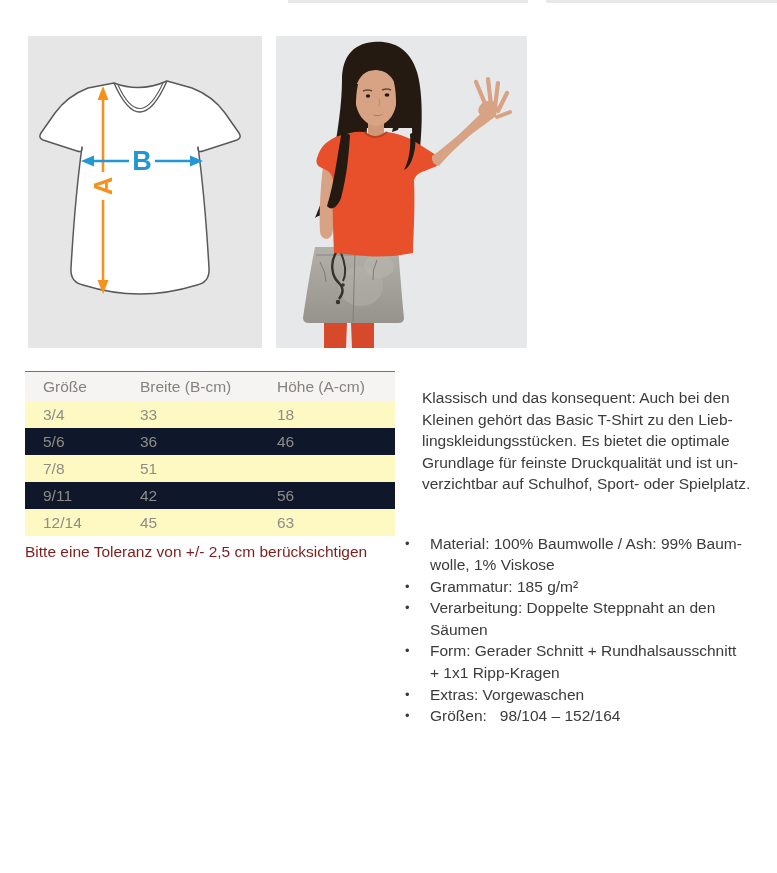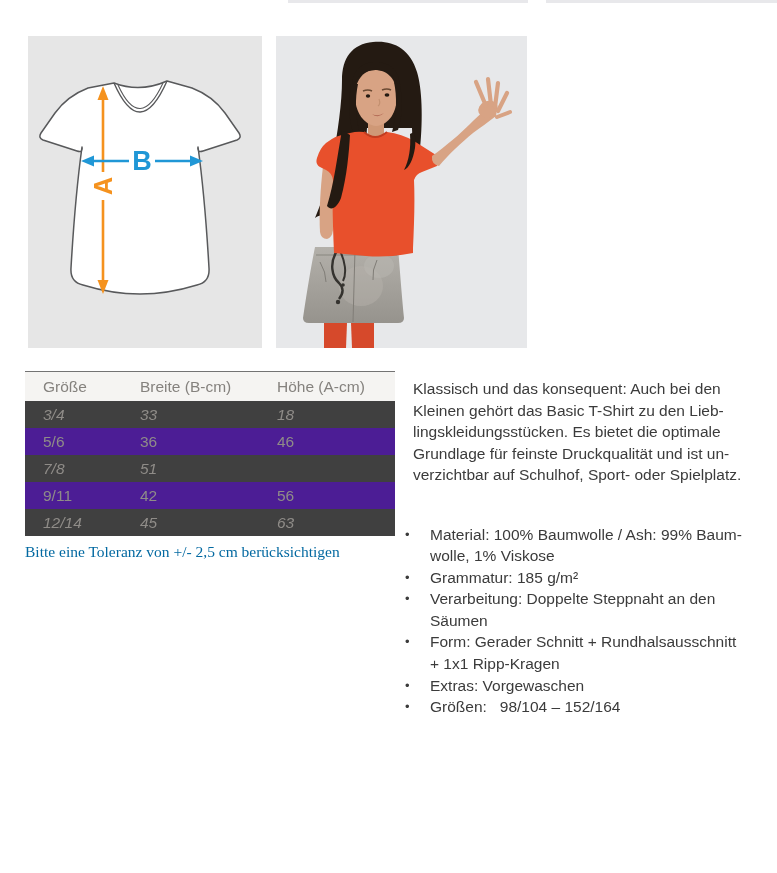--- a/index.html
+++ b/index.html
@@ -16,31 +16,31 @@
   .photo-box{position:absolute;left:276px;top:36px;width:251px;height:312px;background:#e7e8ea;}
 
   .size-table{
     position:absolute;left:25px;top:371px;width:370px;
     border-top:1px solid #737373;font-size:15.5px;
   }
   .trow{display:grid;grid-template-columns:97px 137px 136px;}
   .trow>div{padding-left:18px;display:flex;align-items:center;overflow:hidden;}
   .trow.thead{height:29px;background:#f5f4f2;color:#85827e;}
   .trow.tdata{height:27px;color:#8f8c88;}
-  .trow.tdata.alt{background:#404040;font-style:italic;}
-  .trow.tdata.base{background:#4c1d95;}
+  .trow.tdata.alt{background:#fef9c3;}
+  .trow.tdata.base{background:#0f172a;}
 
   .tolerance-note{
     position:absolute;left:25px;top:543px;width:380px;
-    font-size:15.5px;color:#0369a1;font-family:Liberation Serif, serif;
+    font-size:15.5px;color:#7f1d1d;
   }
 
   .desc-col{position:absolute;left:405px;top:370px;width:364px;color:#3b3b3b;}
   .desc-col p{
-    margin:8px;font-size:15.5px;line-height:21.5px;white-space:pre-line;
+    margin:17px;font-size:15.5px;line-height:21.5px;white-space:pre-line;
   }
   .desc-col ul{list-style:none;margin:38px 0 0 0;padding:0;}
   .desc-col li{display:flex;font-size:15.5px;line-height:21.6px;}
   .bullet-dot{flex:0 0 16px;width:16px;font-size:13px;color:#3b3b3b;}
   .li-text{white-space:pre-line;margin-left:9px;}
 
   svg text{font-family:"Liberation Sans",sans-serif;}
 </style>
 </head>
 <body>

